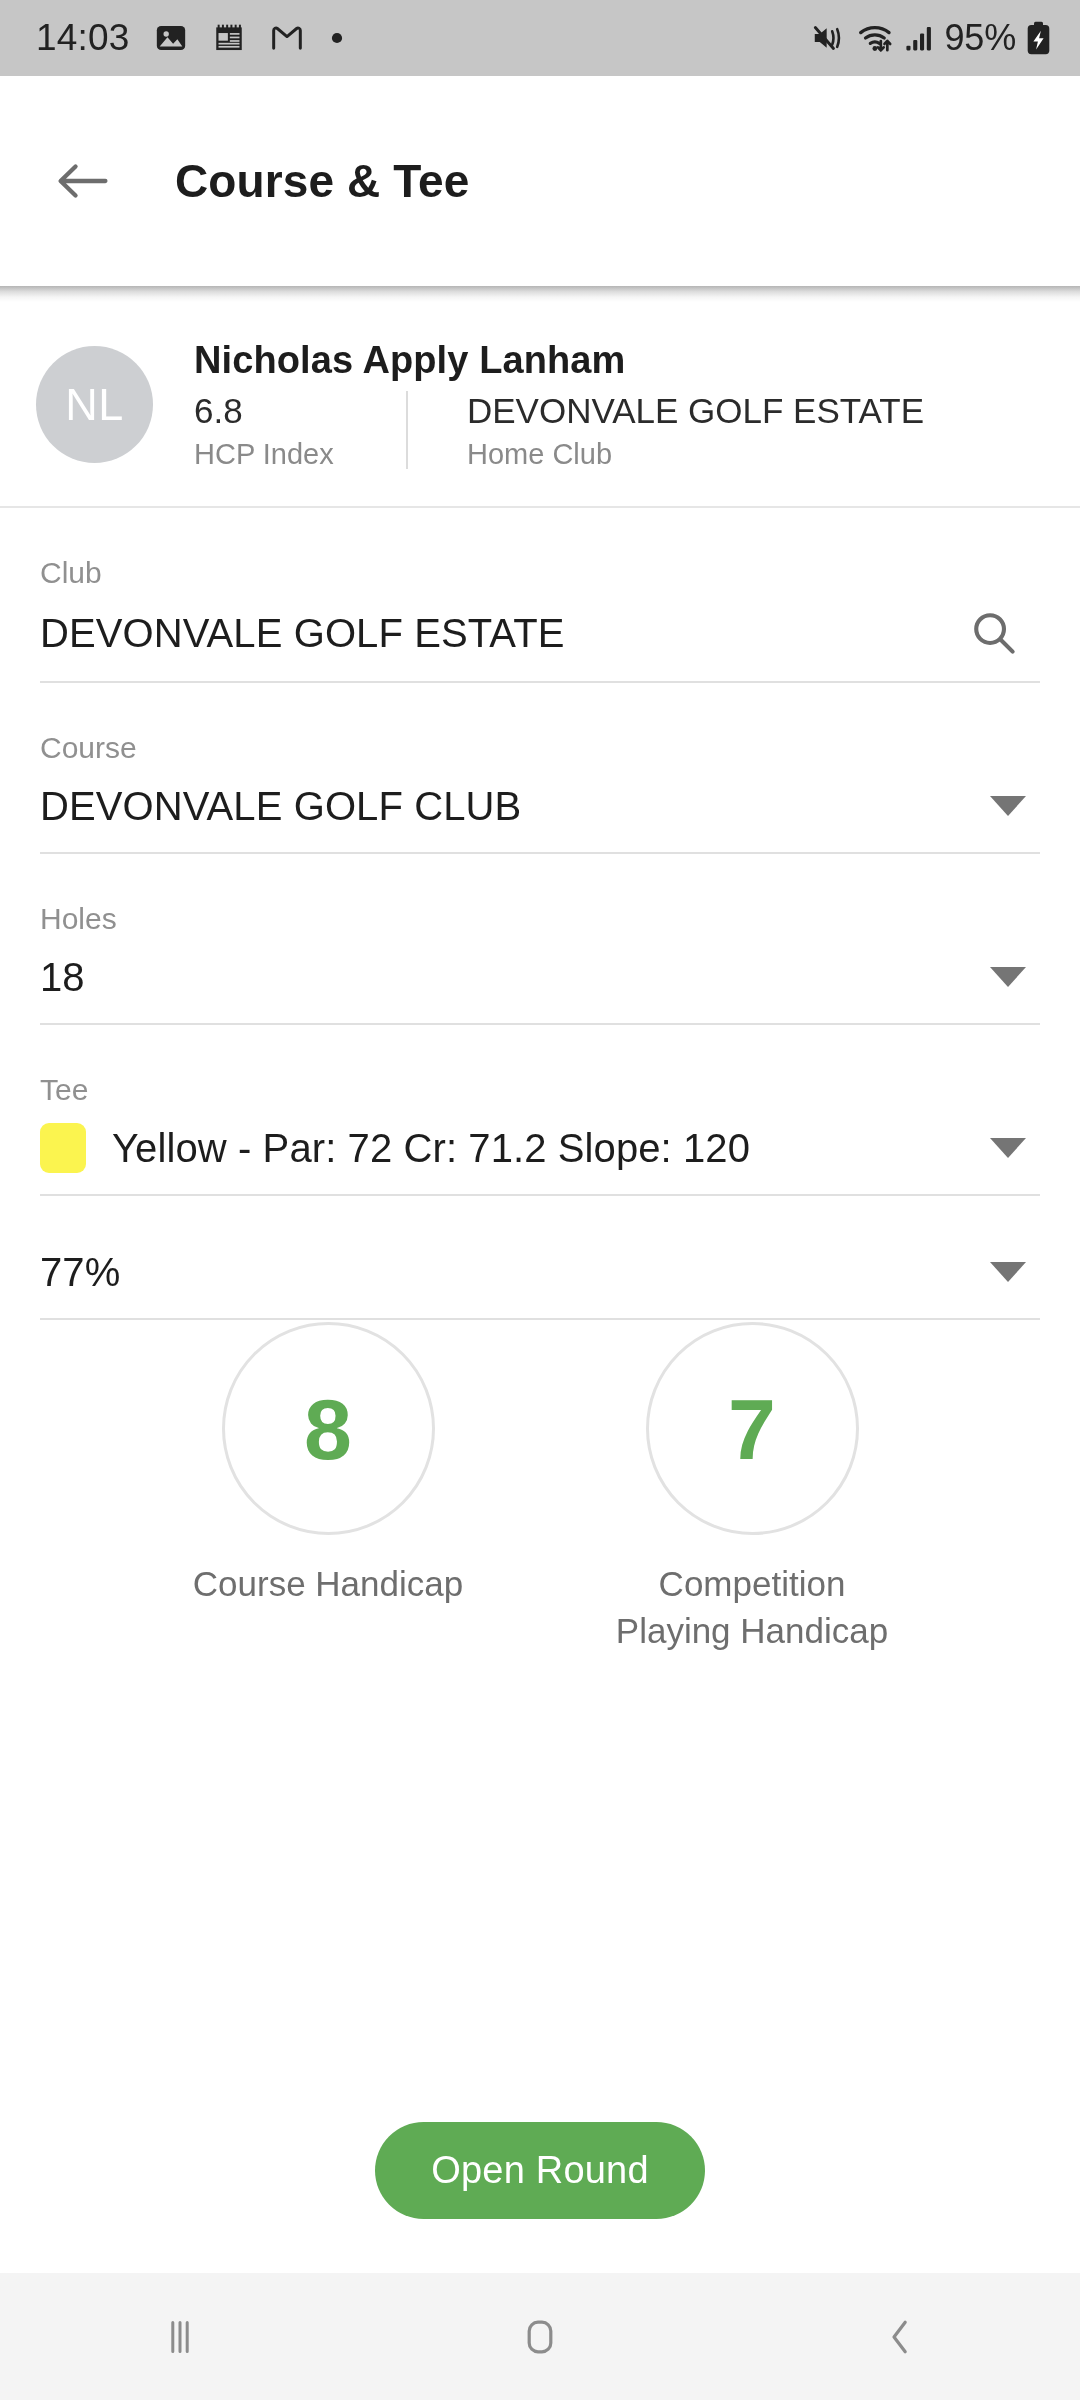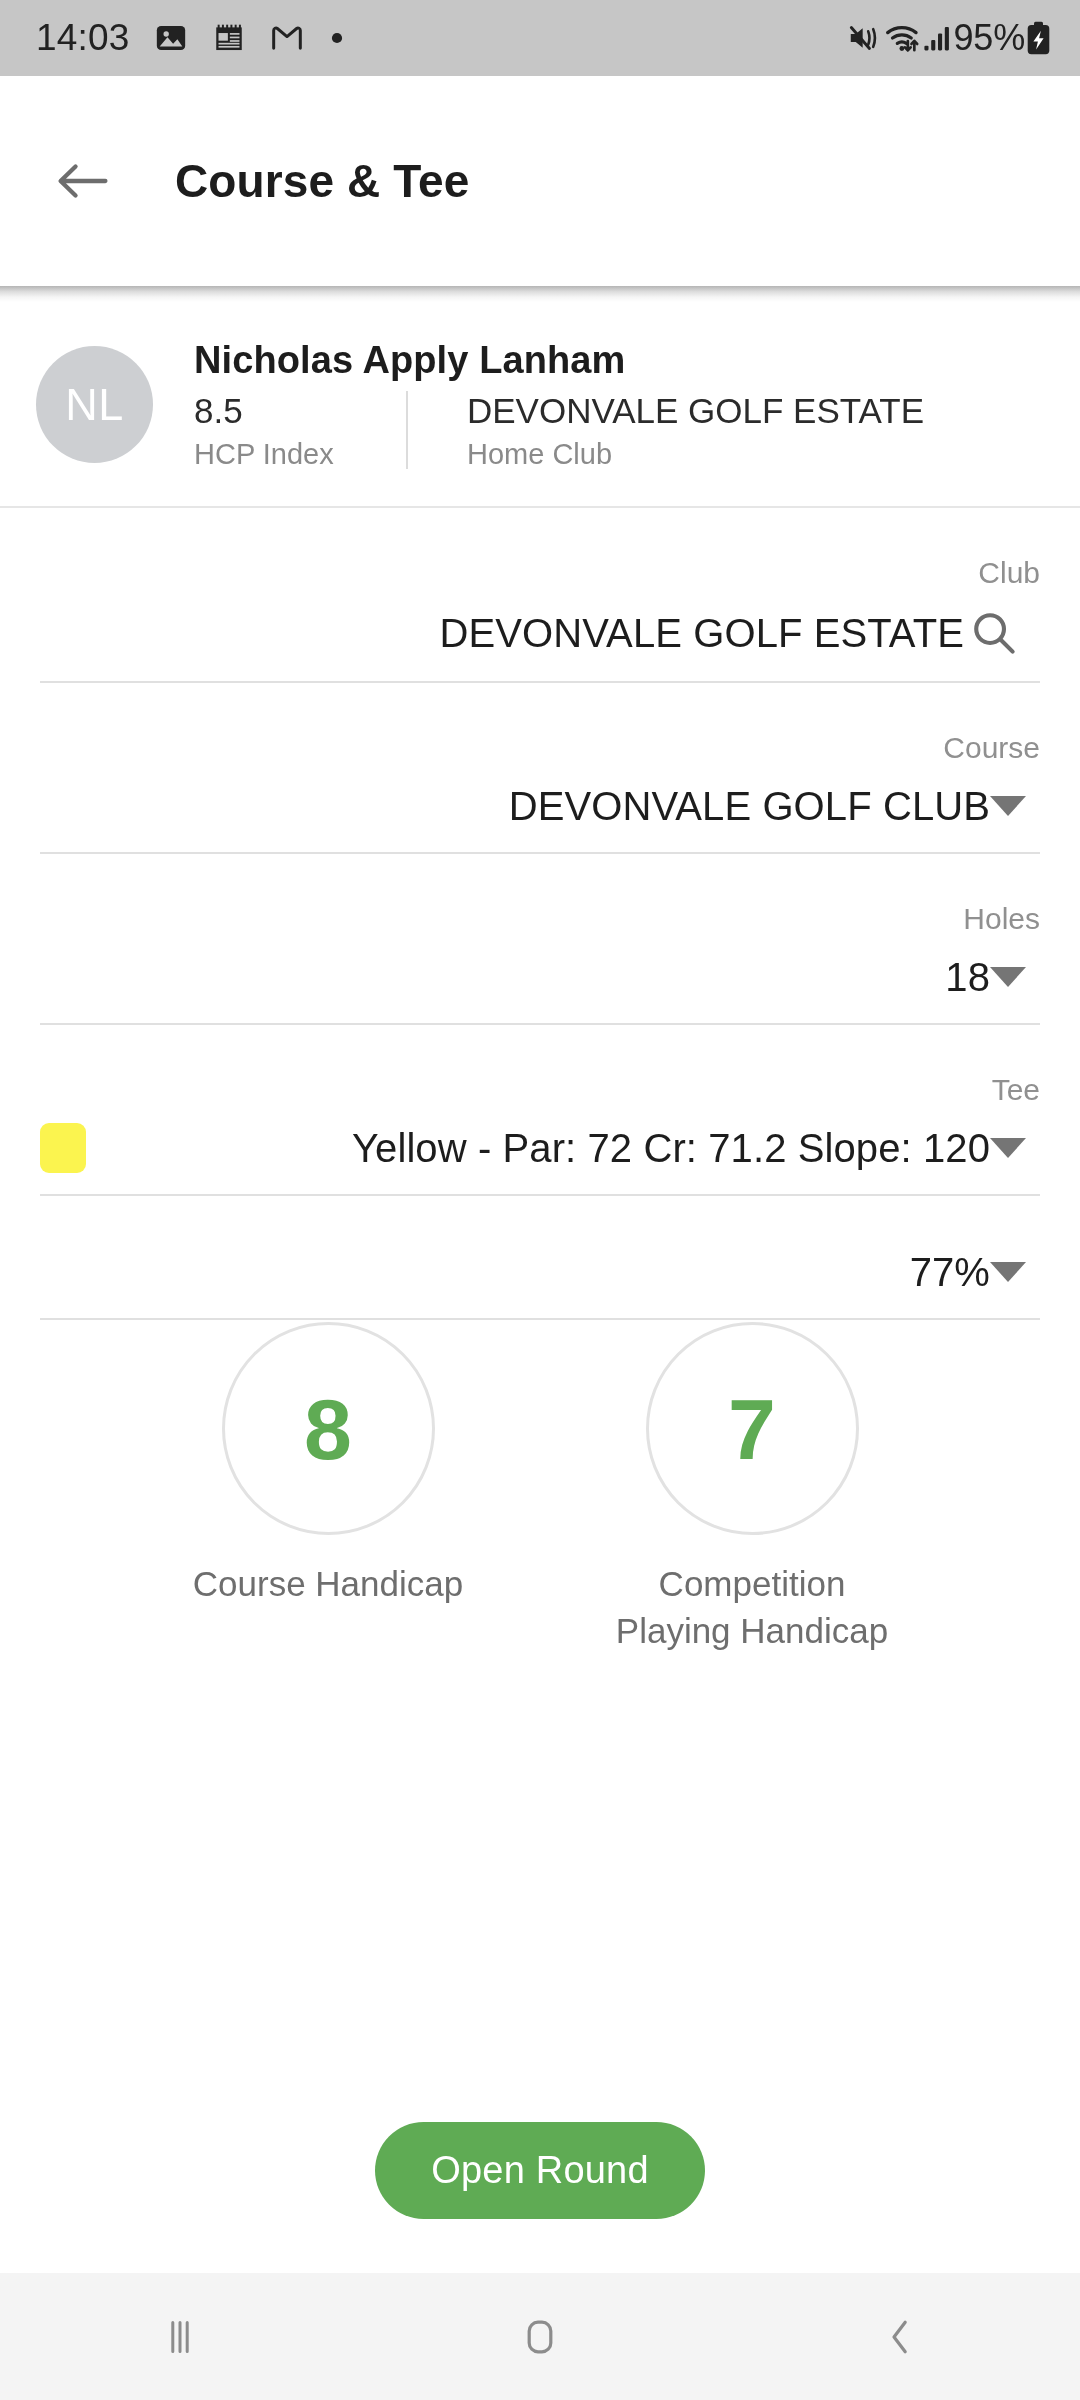--- a/index.html
+++ b/index.html
@@ -38,21 +38,21 @@
   }
   .status-time {
     font-size: 37px;
     color: #222222;
     letter-spacing: 0.2px;
     font-weight: 400;
   }
   .status-right {
     display: flex;
     align-items: center;
-    gap: 0;
+    gap: 9px;
   }
   .status-batt-text {
     font-size: 36px;
     color: #222222;
     font-weight: 400;
     letter-spacing: -0.2px;
   }
   .sicon { display: block; }
 
   
@@ -162,21 +162,20 @@
     width: 1080px;
     height: 2px;
     background: #e6e6e6;
   }
 
   
   .form {
     position: absolute;
     top: 508px; left: 0;
     width: 1080px;
-    text-align: right;
   }
   .field {
     position: relative;
     margin: 0 40px 0 40px;
     padding-top: 48px;
     padding-bottom: 18px;
     border-bottom: 2px solid #e0e0e0;
   }
   .field-label {
     font-size: 30px;
@@ -382,21 +381,21 @@
   <div class="app-bar-shadow"></div>
 
   <div class="profile">
     <div class="avatar">
       <span class="avatar-initials">NL</span>
     </div>
     <div class="profile-info">
       <div class="profile-name">Nicholas Apply Lanham</div>
       <div class="profile-stats">
         <div class="stat-col hcp">
-          <span class="stat-value">8.5</span>
+          <span class="stat-value">6.8</span>
           <span class="stat-label">HCP Index</span>
         </div>
         <div class="stat-divider"></div>
         <div class="stat-col">
           <span class="stat-value">DEVONVALE GOLF ESTATE</span>
           <span class="stat-label">Home Club</span>
         </div>
       </div>
     </div>
   </div>

